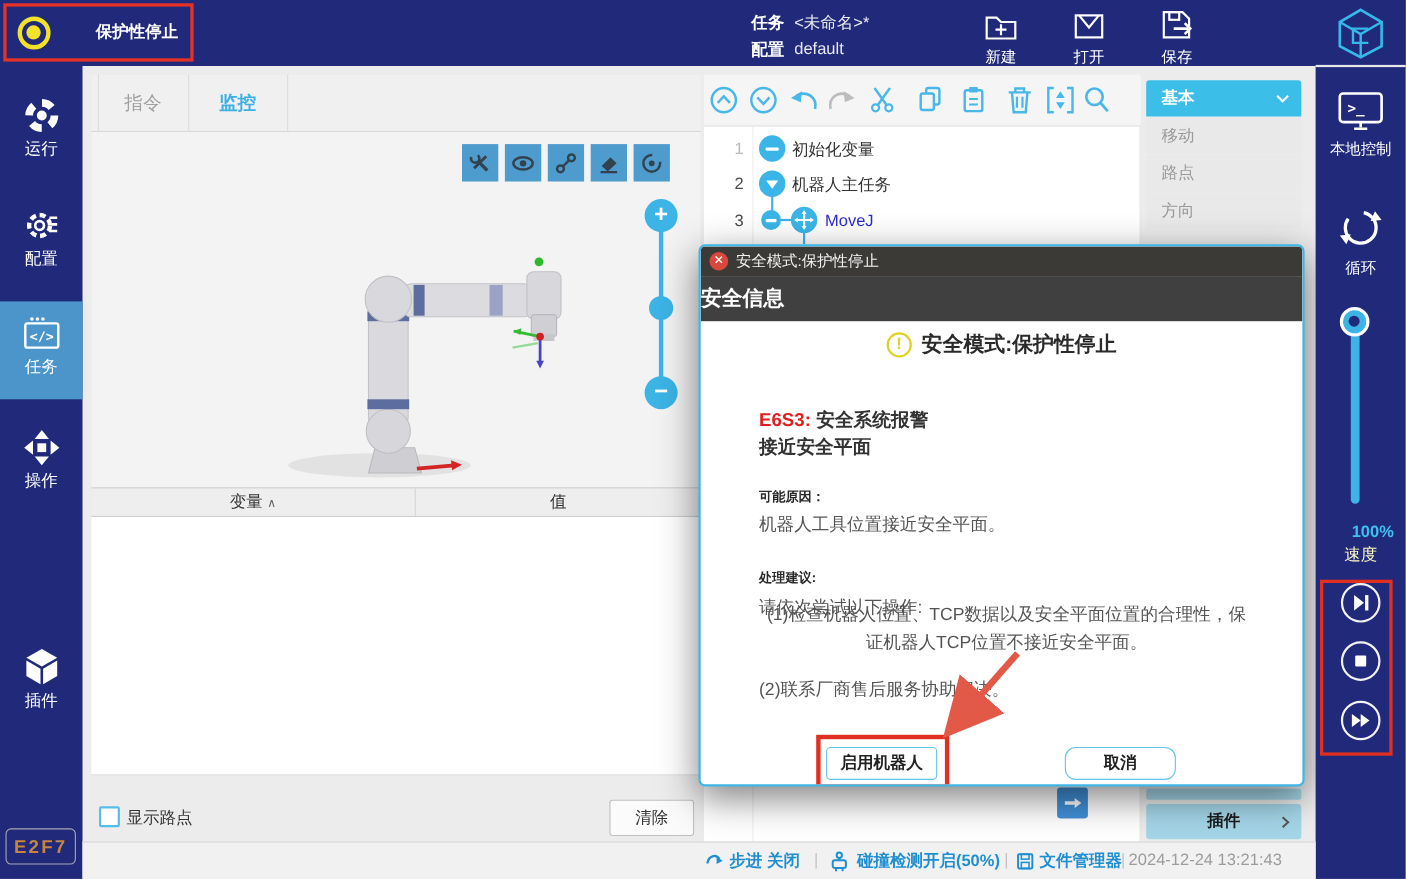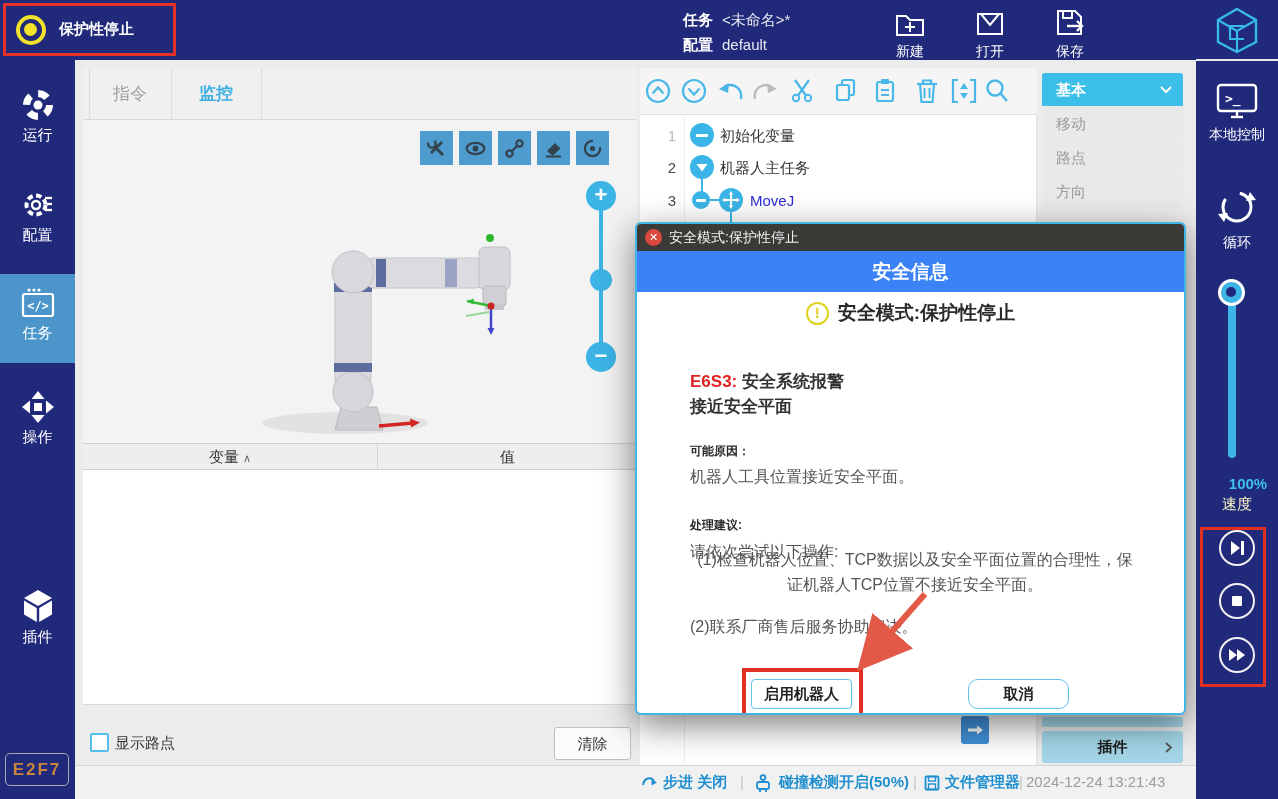--- a/index.html
+++ b/index.html
@@ -3,21 +3,21 @@
 <meta charset="utf-8">
 <style>
   * { margin:0; padding:0; box-sizing:border-box; }
   html,body { width:1278px; height:799px; overflow:hidden; background:#ececec;
     font-family:"Liberation Sans","DejaVu Sans",sans-serif; }
   .abs { position:absolute; }
   #app { position:relative; width:1278px; height:799px; }
 
   
   .topbar { left:0; top:0; width:1278px; height:60px; background:#20297a; }
-  .alert-box { left:3px; top:3px; width:173px; height:53px; border:3px solid #e53126; display:flex; align-items:center; }
+  .alert-box { left:3px; top:3px; width:173px; height:53px; border:3px solid #e53126; display:flex; align-items:center;gap:28px; }
   .ring { width:30px; height:30px; border:4.5px solid #f2e32a; border-radius:50%; margin-left:10px; position:relative; }
   .ring::after { content:""; position:absolute; left:4px; top:4px; width:13px; height:13px; background:#f2e32a; border-radius:50%; }
   .alert-label { color:#fff; font-weight:bold; font-size:15px; margin-left:13px; }
   .tb-lbl { color:#fff; font-weight:bold; font-size:15px; }
   .tb-val { color:#e9e9ef; font-size:15px; }
   .tb-action { width:56px; text-align:center; color:#fff; font-size:14px; cursor:pointer; }
   .tb-action svg { display:block; margin:0 auto 2px auto; }
 
   
   .lsb { left:0; top:60px; width:75px; height:739px; background:#20297a; }
@@ -61,22 +61,22 @@
     line-height:33px; padding-left:14px; }
   .plugin-btn { left:1042px; top:731px; width:141px; height:32px; background:#a4d6e8; border-radius:3px;
     font-size:15px; font-weight:bold; color:#1c1c1c; text-align:center; line-height:32px; }
 
   
   .dialog { left:635px; top:222px; width:551px; height:493px; background:#fff; border:2px solid #3fb6e6;
     border-radius:6px; overflow:hidden; box-shadow:0 10px 34px rgba(0,0,0,.5); }
   .dlg-title { left:0; top:0; width:100%; height:27px; background:#3b3a36; color:#f2f2f2; font-size:14px; line-height:27px; }
   .dlg-close { left:8px; top:5px; width:17px; height:17px; background:#d8483c; border-radius:50%; color:#fff;
     font-size:11px; text-align:center; line-height:16px; font-weight:bold; }
-  .dlg-band { left:0; top:27px; width:100%; height:41px; background:#3b82f6; color:#fff; font-weight:bold;
-    font-size:19px; text-align:center; line-height:41px; }
+  .dlg-band { left:0; top:27px; width:100%; height:41px; background:#404040; color:#fff; font-weight:bold;
+    font-size:19px; line-height:41px; }
   .warn-ic { width:23px; height:23px; border:2.5px solid #ddd31f; border-radius:50%; color:#ddd31f;
     font-weight:bold; font-size:15px; text-align:center; line-height:18px; }
   .dtext { font-size:16px; color:#555; }
   .dhead { font-size:12px; color:#2a2a2a; font-weight:bold; }
   .dlg-btn { background:#fff; border:1px solid #62c4ea; border-radius:4px; height:30px; font-size:15px;
     font-weight:600; color:#222; text-align:center; line-height:28px; }
   .red-annot { border:4px solid #e03022; }
 
   
   .rsb { left:1196px; top:0; width:82px; height:799px; background:#20297a; }

